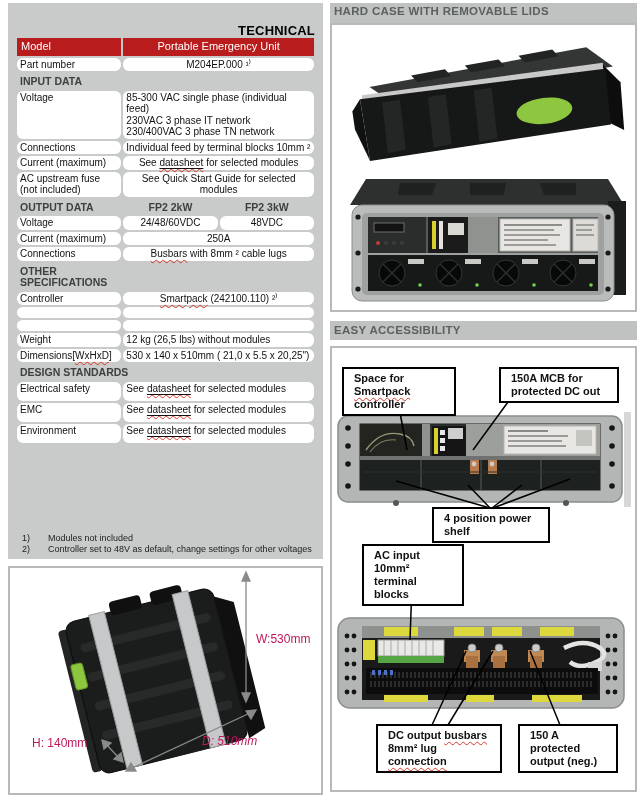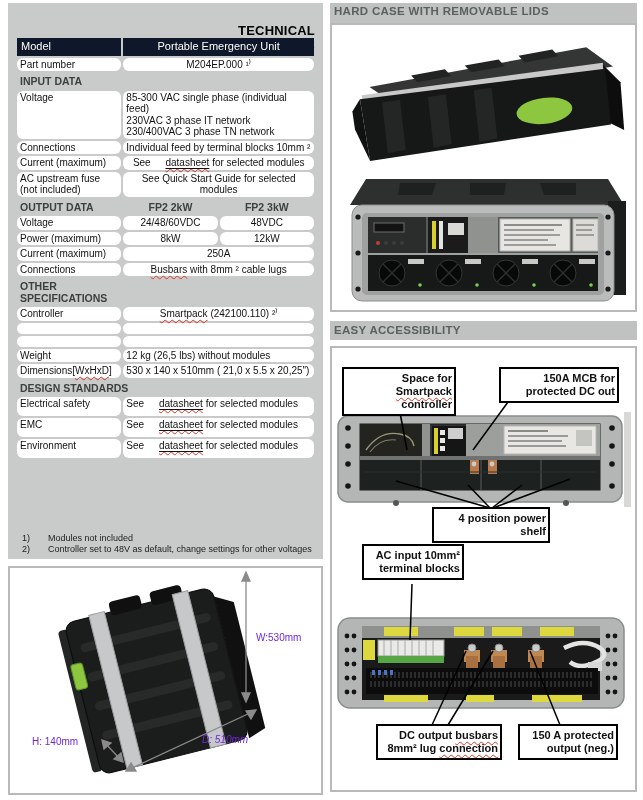--- a/index.html
+++ b/index.html
@@ -7,50 +7,50 @@
 
   
   .left-panel{position:absolute;left:8px;top:3px;width:315px;height:556px;background:#c8cbca;}
   .doc-title{position:absolute;top:20px;right:8px;text-align:right;font-size:13px;font-weight:bold;color:#000000;line-height:15px;letter-spacing:.2px;}
   table.spec{position:absolute;top:33px;left:7px;border-collapse:separate;border-spacing:2px;table-layout:fixed;width:301px;font-size:10px;}
   table.spec col.c1{width:104px}
   table.spec col.c2{width:94px}
   table.spec col.c3{width:94px}
   td{padding:1px 3px;vertical-align:top;line-height:11.5px;}
   td.cell{background:#fff;border-radius:6px;}
-  td.hd{background:#0f172a;color:#fff;font-size:11px;padding:3px 4px;}
+  td.hd{background:#b91c1c;color:#fff;font-size:11px;padding:3px 4px;}
   td.sec{background:transparent;font-weight:bold;color:#3c4140;font-size:10.5px;padding-top:3px;}
   .pre{white-space:pre-line;}
   .ctr{text-align:center;}
   .secw{width:110px;}
   tr.tall td{height:17px;}
   tr.empty td div{height:9px;}
   .sq{text-decoration:underline wavy #d8362a;text-decoration-thickness:1px;text-underline-offset:2px;}
-  .ul{text-decoration:underline;margin-left:12px;}
+  .ul{text-decoration:underline;}
   .footnotes{position:absolute;left:14px;bottom:4px;font-size:9px;line-height:11px;color:#1d1d1d;margin-top:44px;}
   .fn .num{display:inline-block;width:26px;}
 
   
   .dim-box{position:absolute;left:8px;top:566px;width:315px;height:229px;background:#fff;border:2px solid #b7bab9;box-sizing:border-box;}
   .dim-box svg{position:absolute;left:0;top:0;}
-  .dim-label{position:absolute;font-size:10px;color:#6d28d9;white-space:nowrap;text-align:right;}
+  .dim-label{position:absolute;font-size:12px;color:#be185d;white-space:nowrap;text-align:right;}
   .dim-label.w{left:246px;top:64px;}
   .dim-label.h{left:22px;top:168px;}
   .dim-label.d{left:192px;top:166px;font-style:italic;}
 
   
   .bar{position:absolute;left:330px;width:307px;height:25px;background:#bfc2c1;color:#5b615f;font-weight:bold;font-size:11.5px;line-height:17px;padding-left:4px;box-sizing:border-box;letter-spacing:.3px;}
   .bar1{top:3px;}
   .bar2{top:321px;height:19px;line-height:19px;}
   .photo-box{position:absolute;left:330px;width:307px;background:#fff;border:2px solid #b7bab9;box-sizing:border-box;}
   .box1{top:23px;height:289px;}
   .box2{top:346px;height:446px;}
   .box1 svg,.box2 svg.photo{position:absolute;}
   .overlay{position:absolute;left:0;top:0;z-index:2;}
-  .callout{position:absolute;z-index:3;background:#fff;border:2px solid #000;font-weight:bold;font-size:11px;line-height:13px;text-align:right;padding:3px 2px;white-space:pre-line;box-sizing:border-box;}
+  .callout{position:absolute;z-index:3;background:#fff;border:2px solid #000;font-weight:bold;font-size:11px;line-height:13px;text-align:left;padding:3px 10px;white-space:pre-line;box-sizing:border-box;}
   .c-smartpack{left:10px;top:19px;width:114px;}
   .c-mcb{left:167px;top:19px;width:120px;}
   .c-shelf{left:100px;top:159px;width:118px;}
   .c-ac{left:30px;top:196px;width:102px;}
   .c-dc{left:44px;top:376px;width:126px;}
   .c-out{left:186px;top:376px;width:100px;}
 </style>
 </head>
 <body>
 
@@ -136,31 +136,20 @@
         </tr>
         <tr>
           <td class="cell">
             <div class="pre dec">Voltage</div>
           </td>
           <td class="cell ctr">
             <div class="pre dec">24/48/60VDC</div>
           </td>
           <td class="cell ctr">
             <div class="pre dec">48VDC</div>
-          </td>
-        </tr>
-        <tr>
-          <td class="cell">
-            <div class="pre dec">Power (maximum)</div>
-          </td>
-          <td class="cell ctr">
-            <div class="pre dec">8kW</div>
-          </td>
-          <td class="cell ctr">
-            <div class="pre dec">12kW</div>
           </td>
         </tr>
         <tr>
           <td class="cell">
             <div class="pre dec">Current (maximum)</div>
           </td>
           <td class="cell ctr" colspan="2">
             <div class="pre dec">250A</div>
           </td>
         </tr>

